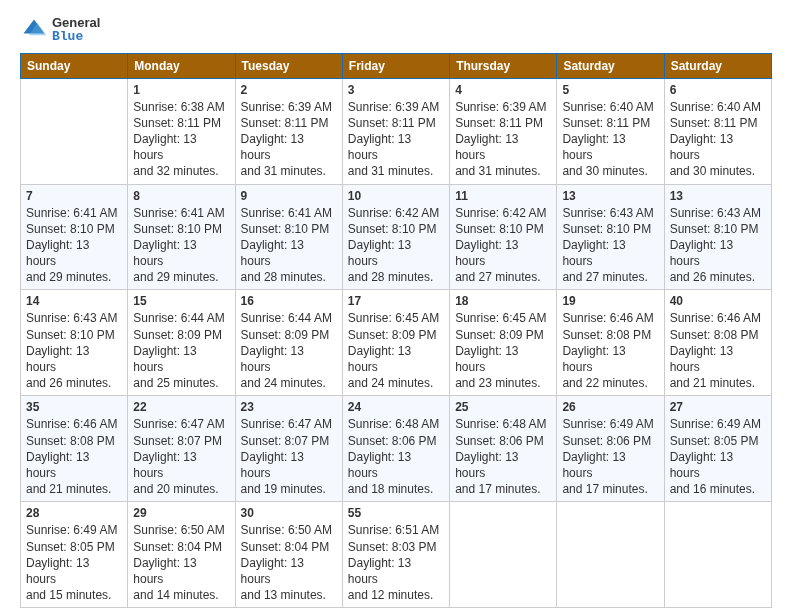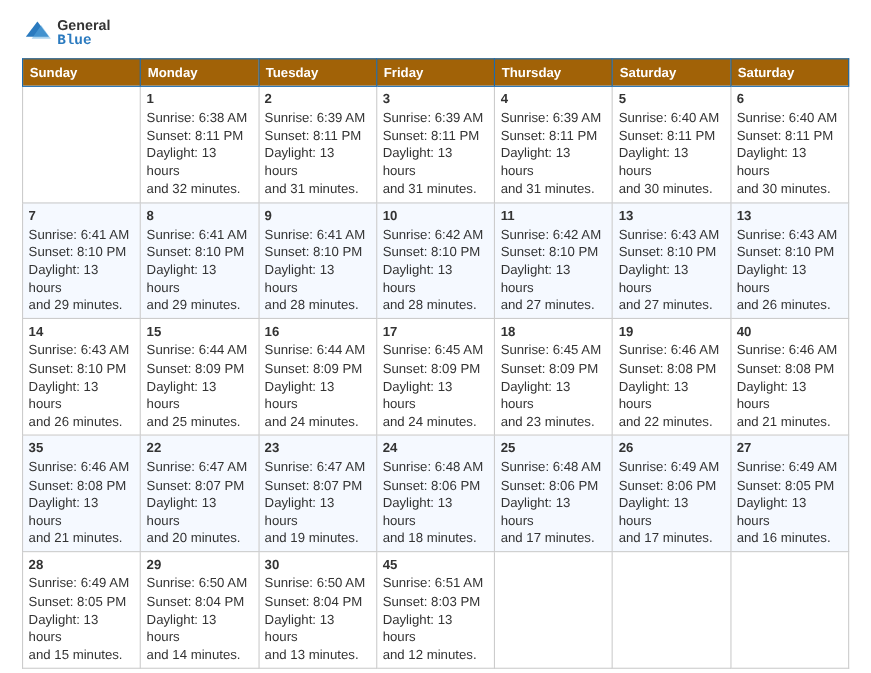--- a/index.html
+++ b/index.html
@@ -342,21 +342,21 @@
 and 14 minutes.</div>
           </td>
           <td>
             <span class="day-num">30</span>
             <div class="day-info" style="white-space: pre-line;">Sunrise: 6:50 AM
 Sunset: 8:04 PM
 Daylight: 13 hours
 and 13 minutes.</div>
           </td>
           <td>
-            <span class="day-num">45</span>
+            <span class="day-num">55</span>
             <div class="day-info" style="white-space: pre-line;">Sunrise: 6:51 AM
 Sunset: 8:03 PM
 Daylight: 13 hours
 and 12 minutes.</div>
           </td>
           <td class="empty-cell"></td>
           <td class="empty-cell"></td>
           <td class="empty-cell"></td>
         </tr>
       </tbody>

